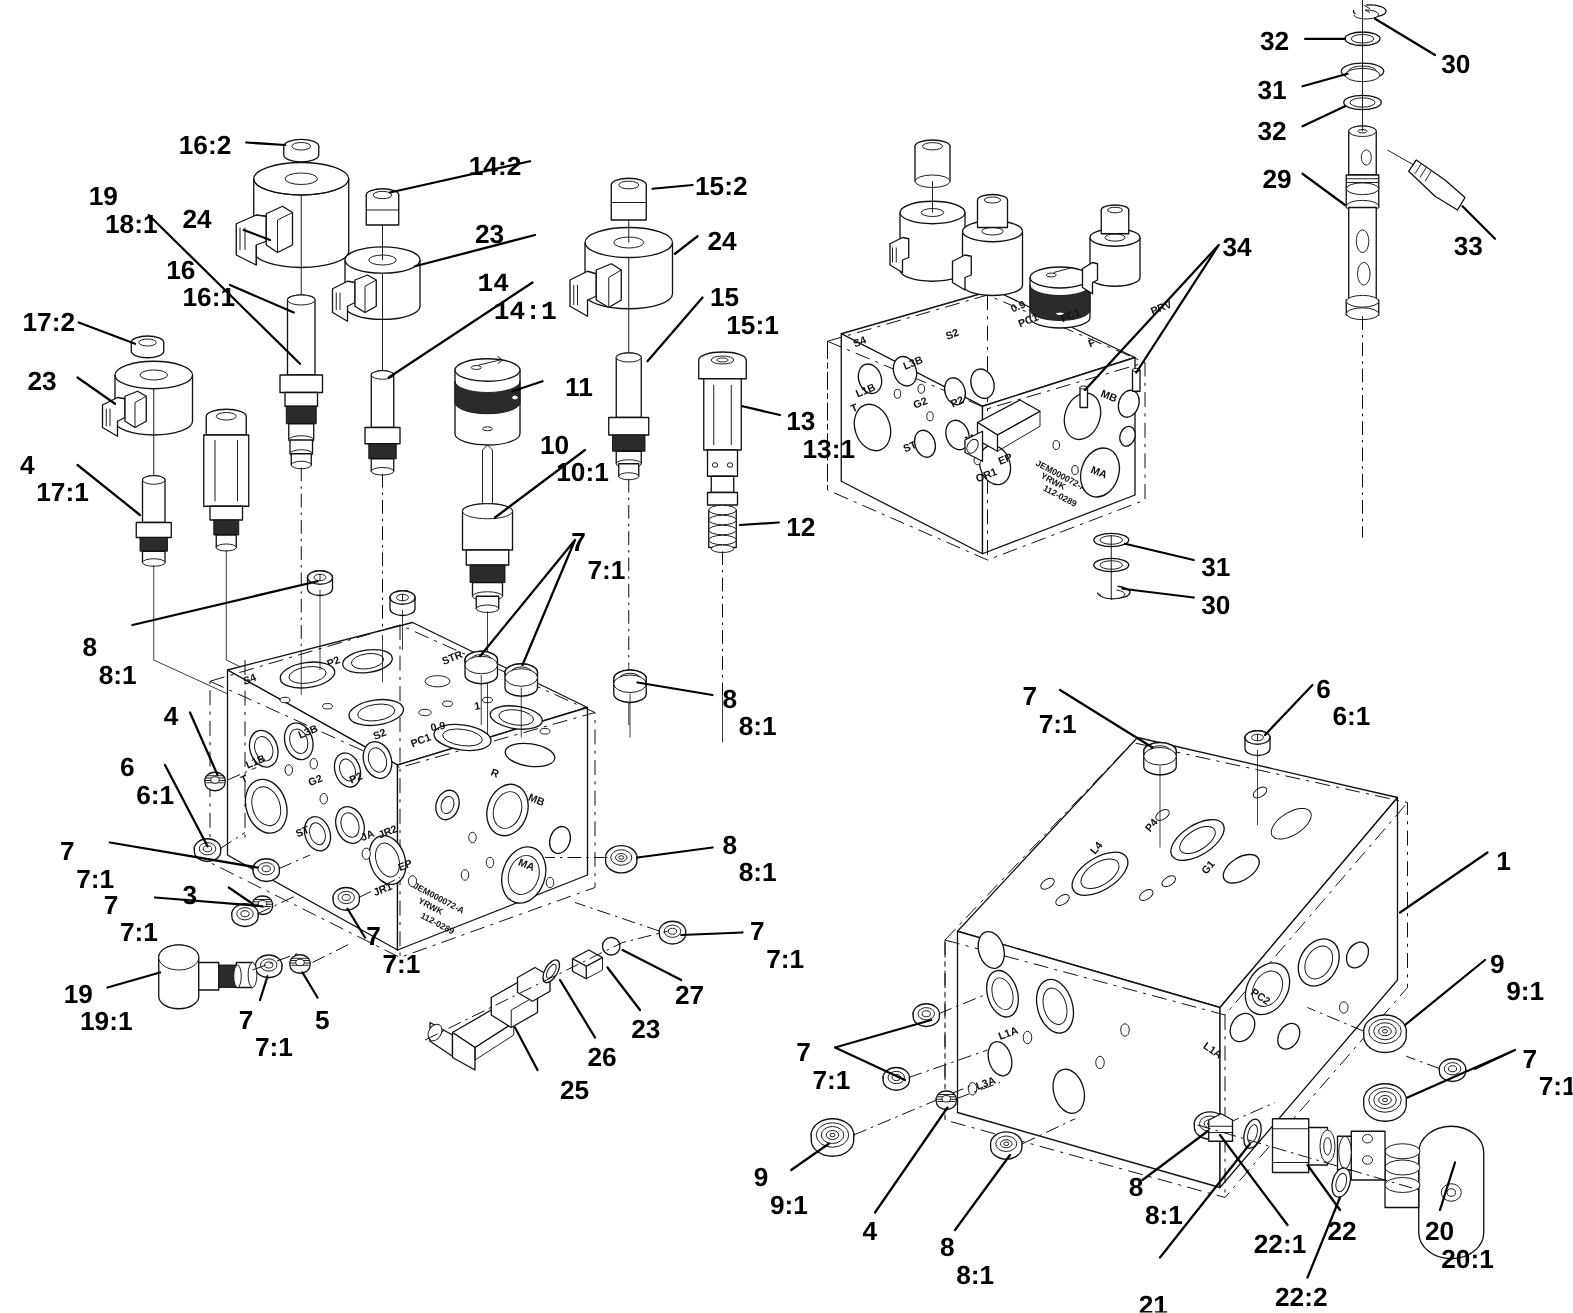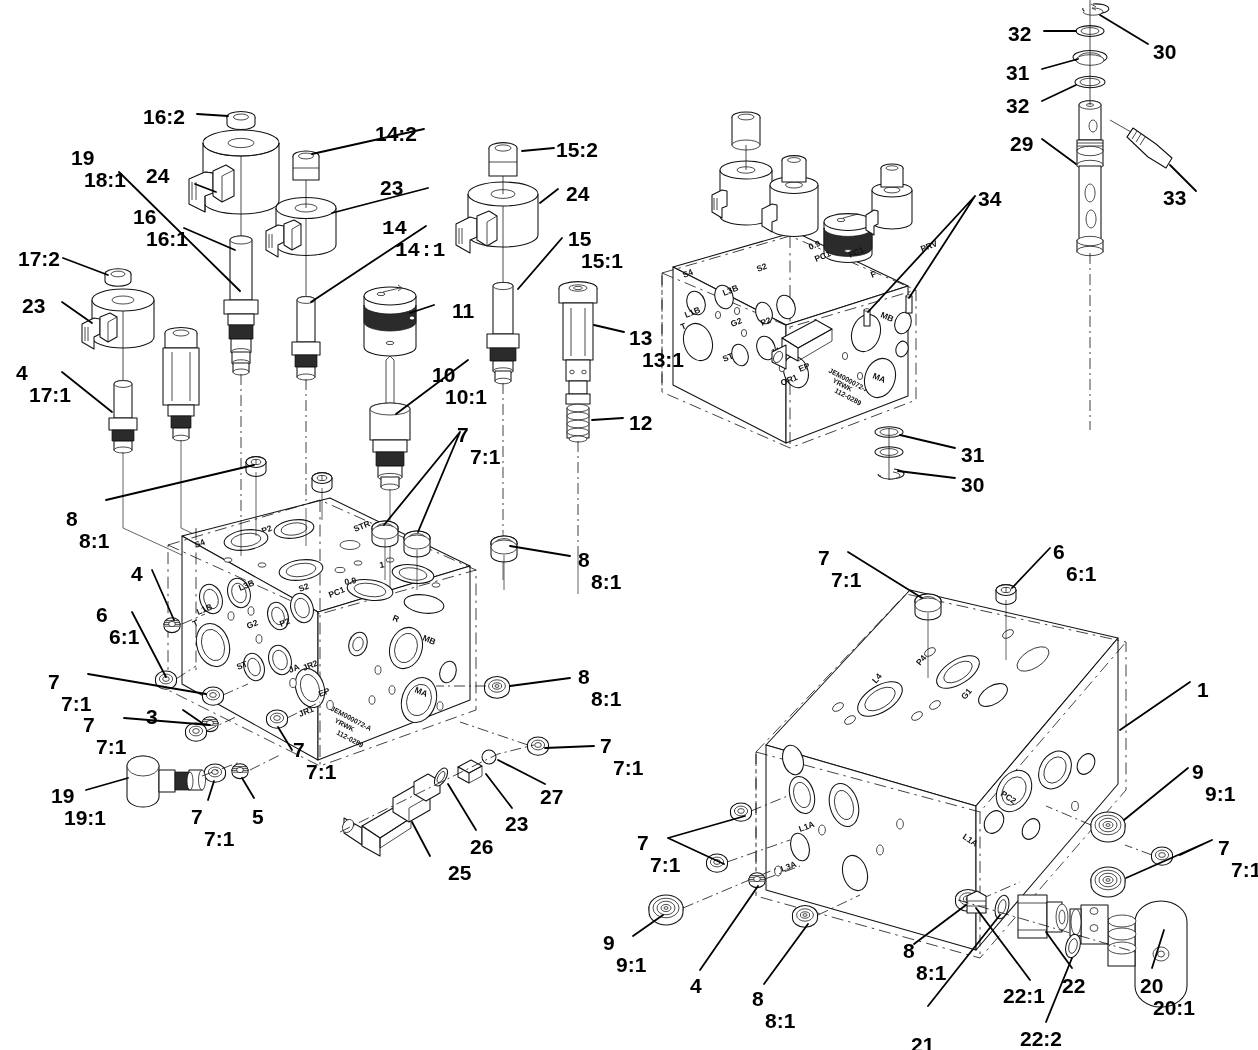--- a/index.html
+++ b/index.html
@@ -777,21 +777,21 @@
       <div class="cal2" style="left: 380px; top: 177px;"><span class="ind0">23</span></div>
       <div class="cal2" style="left: 566px; top: 183px;"><span class="ind0">24</span></div>
       <div class="cal2" style="left: 133px; top: 206px;"><span class="ind0">16</span><span class="ind">16:1</span></div>
       <div class="cal2" style="left: 382px; top: 218px; font-family: Liberation Mono, monospace;"><span class="ind0">14</span><span class="ind">14:1</span></div>
       <div class="cal2" style="left: 568px; top: 228px;"><span class="ind0">15</span><span class="ind">15:1</span></div>
       <div class="cal2" style="left: 18px; top: 248px;"><span class="ind0">17:2</span></div>
       <div class="cal2" style="left: 22px; top: 295px;"><span class="ind0">23</span></div>
       <div class="cal2" style="left: 452px; top: 300px;"><span class="ind0">11</span></div>
       <div class="cal2" style="left: 629px; top: 327px;"><span class="ind0">13</span><span class="ind">13:1</span></div>
       <div class="cal2" style="left: 16px; top: 362px;"><span class="ind0">4</span><span class="ind">17:1</span></div>
-      <div class="cal2" style="left: 432px; top: 364px;"><span class="ind0">10</span><span class="ind">10:1</span></div>
+      <div class="cal2" style="left: 432px; top: 346px;"><span class="ind0">10</span><span class="ind">10:1</span></div>
       <div class="cal2" style="left: 629px; top: 412px;"><span class="ind0">12</span></div>
       <div class="cal2" style="left: 457px; top: 424px;"><span class="ind0">7</span><span class="ind">7:1</span></div>
       <div class="cal2" style="left: 66px; top: 508px;"><span class="ind0">8</span><span class="ind">8:1</span></div>
       <div class="cal2" style="left: 578px; top: 549px;"><span class="ind0">8</span><span class="ind">8:1</span></div>
       <div class="cal2" style="left: 131px; top: 563px;"><span class="ind0">4</span></div>
       <div class="cal2" style="left: 96px; top: 604px;"><span class="ind0">6</span><span class="ind">6:1</span></div>
       <div class="cal2" style="left: 48px; top: 671px;"><span class="ind0">7</span><span class="ind">7:1</span></div>
       <div class="cal2" style="left: 578px; top: 666px;"><span class="ind0">8</span><span class="ind">8:1</span></div>
       <div class="cal2" style="left: 83px; top: 714px;"><span class="ind0">7</span><span class="ind">7:1</span></div>
       <div class="cal2" style="left: 146px; top: 706px;"><span class="ind0">3</span></div>

